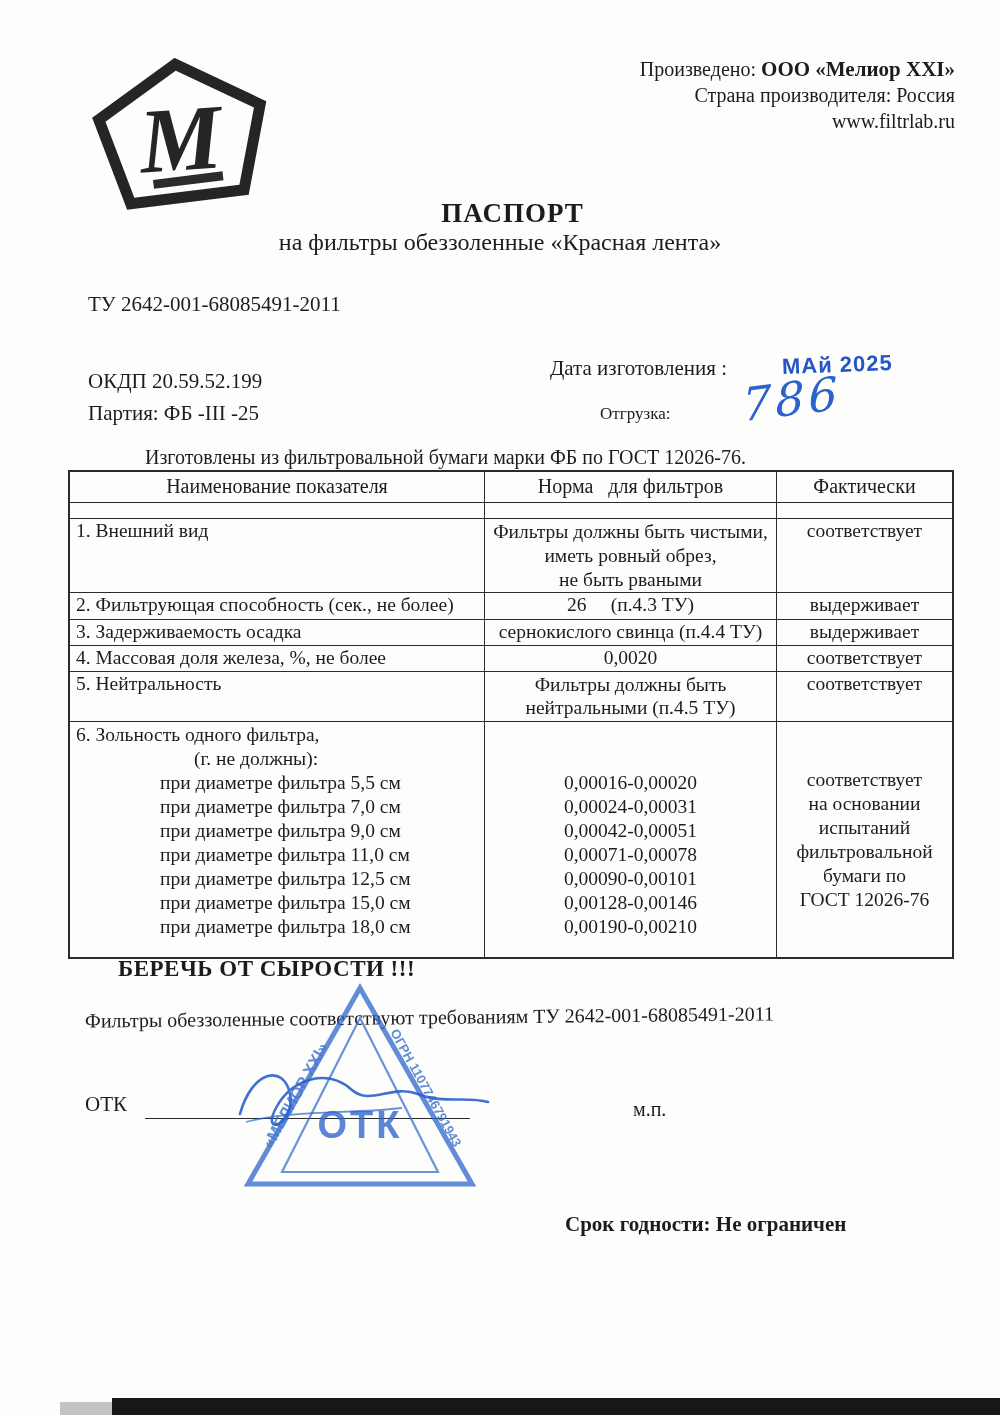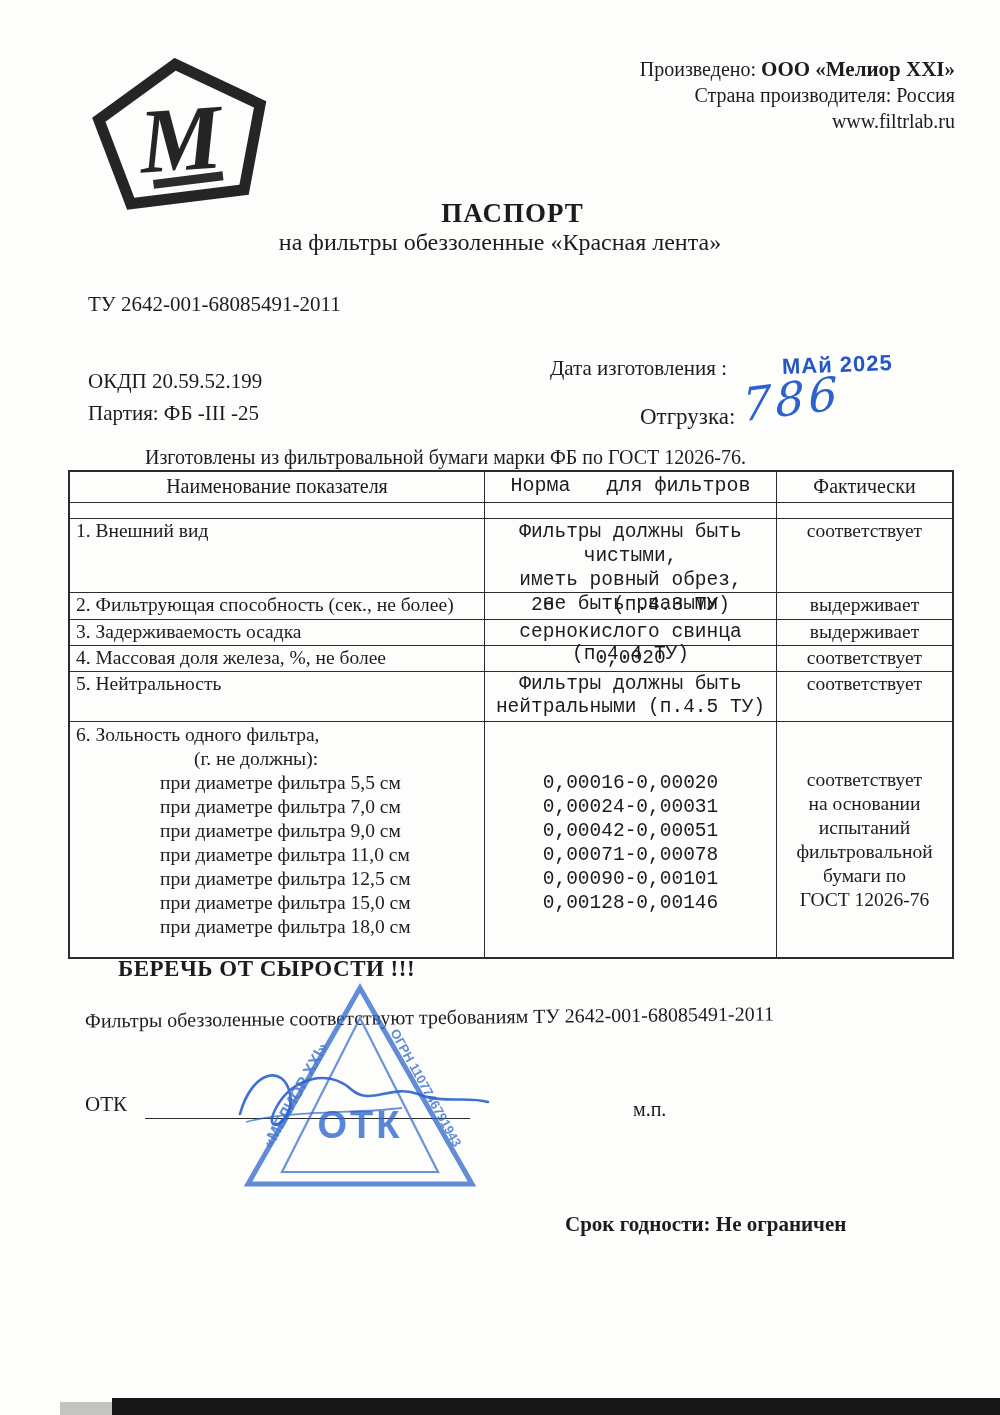--- a/index.html
+++ b/index.html
@@ -20,33 +20,33 @@
   .title-main { font-size:27px; font-weight:bold; letter-spacing:1px;margin-left:25px; }
   .title-sub { font-size:24px; }
 
   
   .tu-line   { left:88px; top:292px; font-size:21px; }
   .okdp-line { left:88px; top:353px; font-size:21px;margin-top:16px; }
   .date-label{ left:550px; top:356px; font-size:21px; }
   .date-stamp{ left:782px; top:352px; font-size:22px; font-family:"Liberation Sans", sans-serif;
                font-weight:bold; color:#2456c8; letter-spacing:1px; transform:rotate(-2deg); }
   .batch-line{ left:88px; top:401px; font-size:21px; }
-  .ship-label{ left:640px; top:404px; font-size:23px; }
+  .ship-label{ left:600px; top:404px; font-size:17px; }
   .ship-value{ left:742px; top:372px; font-size:46px; color:#2b62cc;
                font-family:"DejaVu Serif", serif; font-style:italic;
                transform:rotate(-7deg) skewX(-6deg); letter-spacing:4px; }
   .made-from { left:145px; top:446px; font-size:20px; }
 
   
   .doc-table { left:68px; top:470px; width:882px; border:2px solid #2b2b2b; font-size:19.5px; }
   .tr { display:flex; border-bottom:1.5px solid #2b2b2b; }
   .tr:last-child { border-bottom:none; }
   .td { box-sizing:border-box; }
   .c1 { width:415px; border-right:1.5px solid #2b2b2b; padding:1px 6px; }
-  .c2 { width:292px; border-right:1.5px solid #2b2b2b; text-align:center; padding:1px 4px;font-family:Liberation Mono, monospace; }
+  .c2 { width:292px; border-right:1.5px solid #2b2b2b; text-align:center; padding:1px 4px; }
   .c3 { width:175px; text-align:center; padding:1px 4px; }
   .head .td { text-align:center; font-size:20px; height:30px; line-height:28px; padding-top:0; }
   .spacer .td { height:15px; }
   .r1 { height:73px; } .r1 .c2 div { line-height:24px; }
   .r2 { height:26px; } .r3 { height:25px;justify-content:space-between; } .r4 { height:25px; }
   .r5 { height:49px; } .r5 .c2 div { line-height:23px; }
   .r6 { height:235px; }
   .pre { white-space:pre; }
   .ash-line { line-height:24px; }
   .ash-sub { padding-left:118px; }
@@ -167,20 +167,21 @@
         <div class="ash-line ash-label">при диаметре фильтра 18,0 см</div>
       </div>
       <div class="td c2">
         <div class="ash-gap"></div>
         <div class="ash-line">0,00016-0,00020</div>
         <div class="ash-line">0,00024-0,00031</div>
         <div class="ash-line">0,00042-0,00051</div>
         <div class="ash-line">0,00071-0,00078</div>
         <div class="ash-line">0,00090-0,00101</div>
         <div class="ash-line">0,00128-0,00146</div>
+        <div class="ash-line">0,00190-0,00210</div>
       </div>
       <div class="td c3">
         <div class="ash-actual">
           <div>соответствует</div>
           <div>на основании</div>
           <div>испытаний</div>
           <div>фильтровальной</div>
           <div>бумаги по</div>
           <div>ГОСТ 12026-76</div>
         </div>

